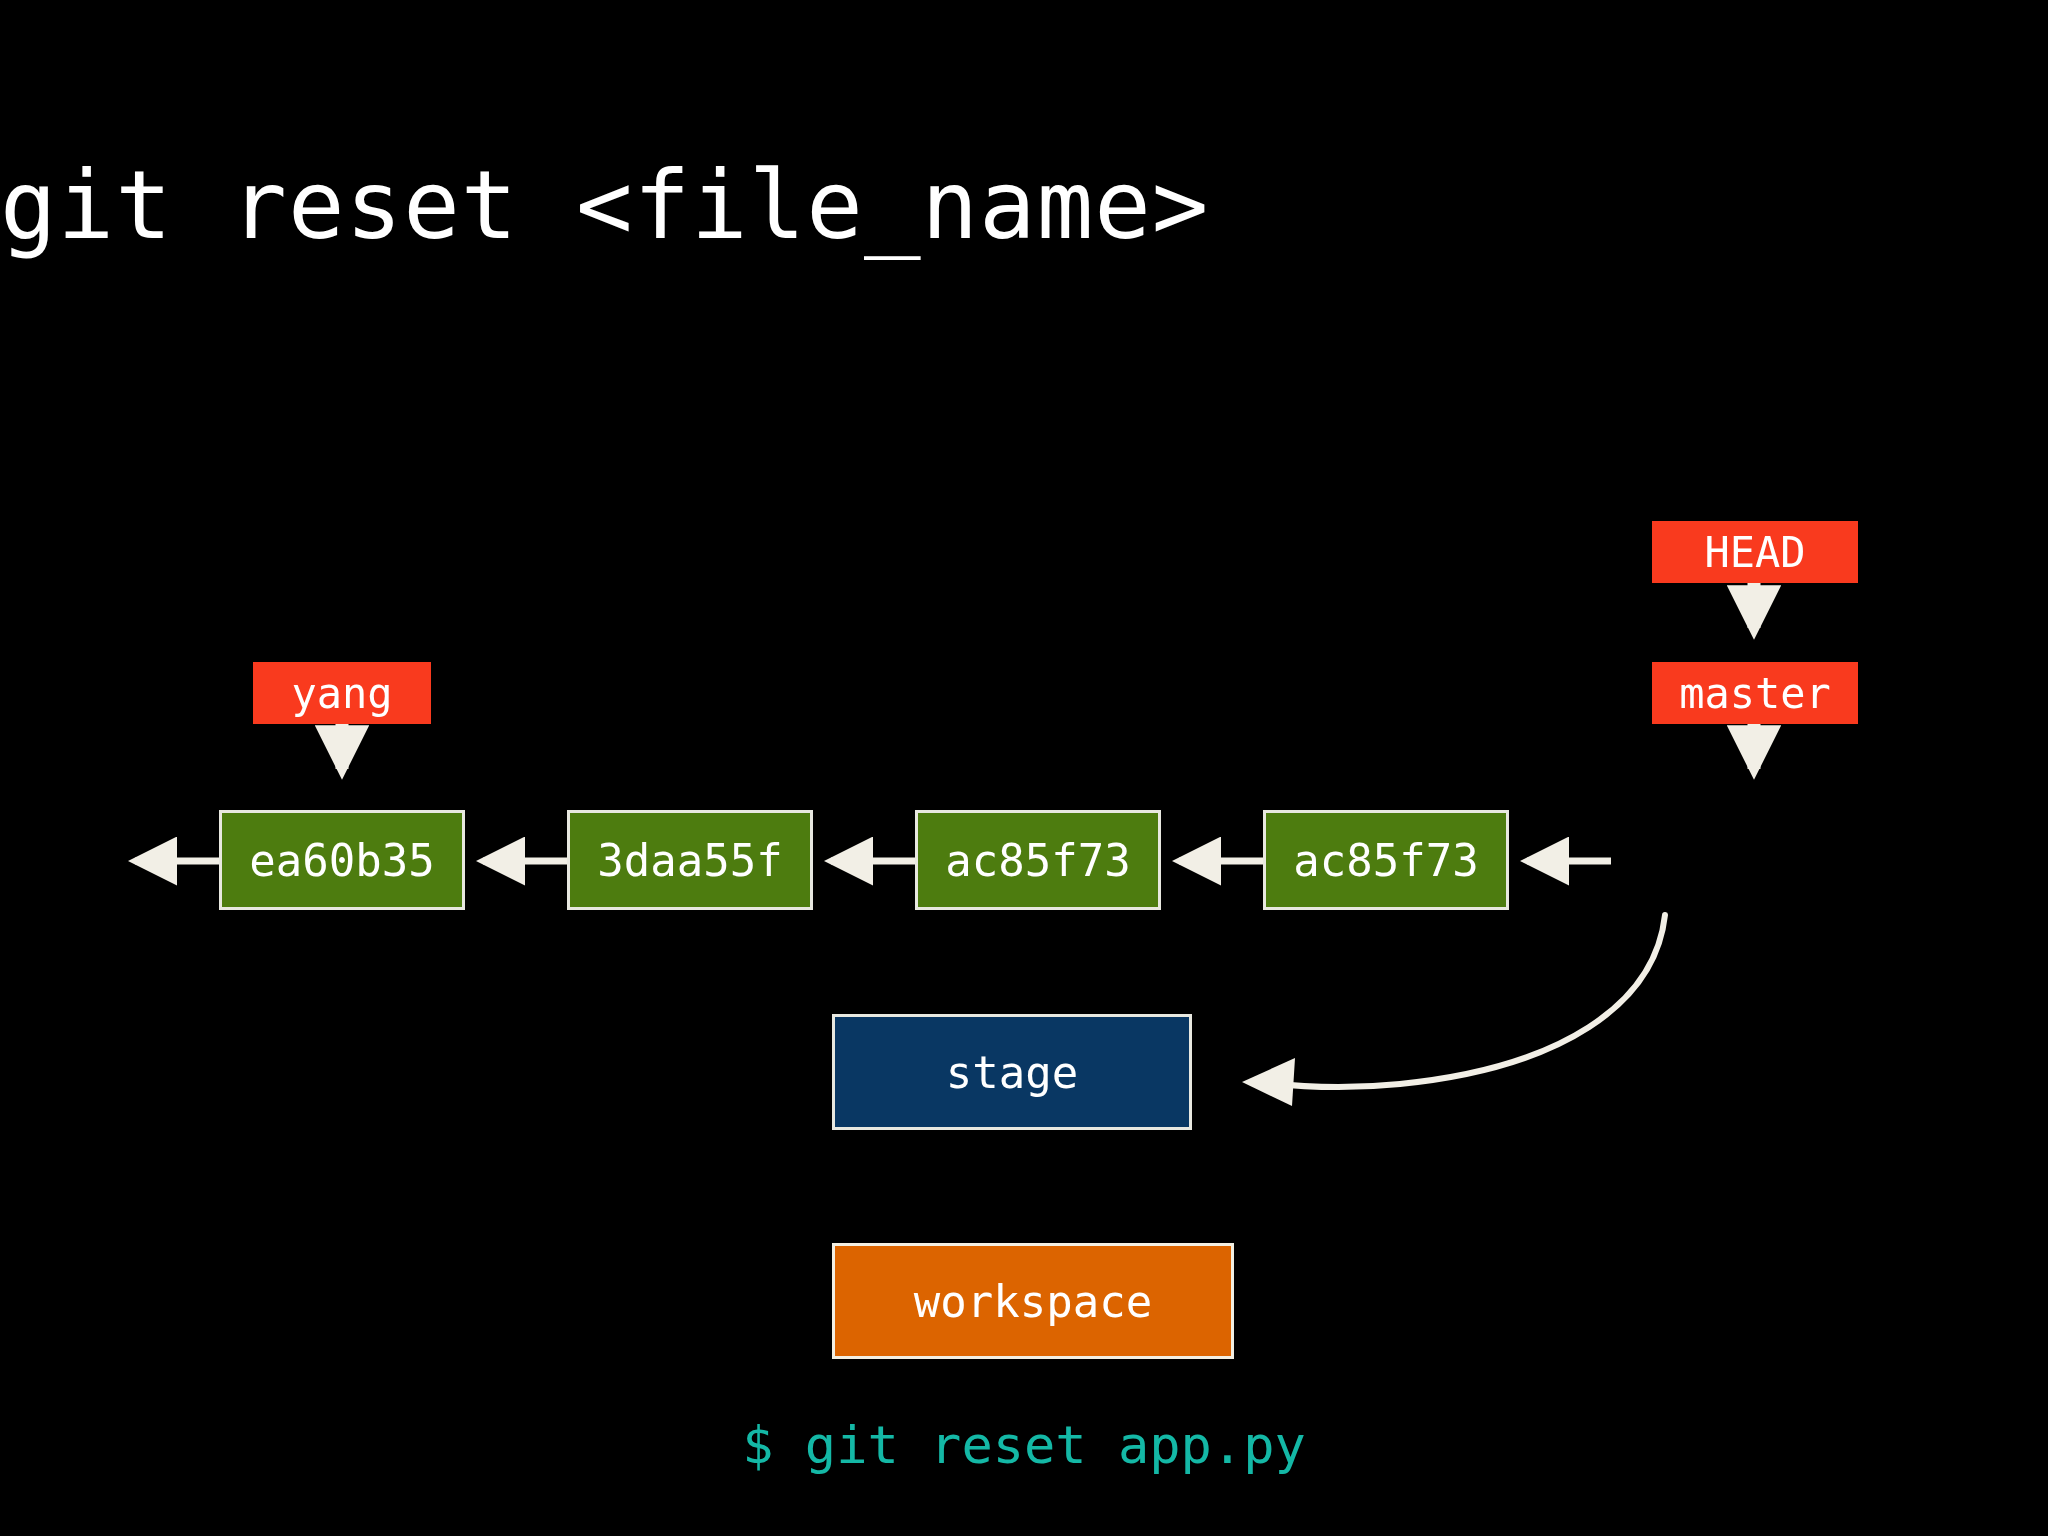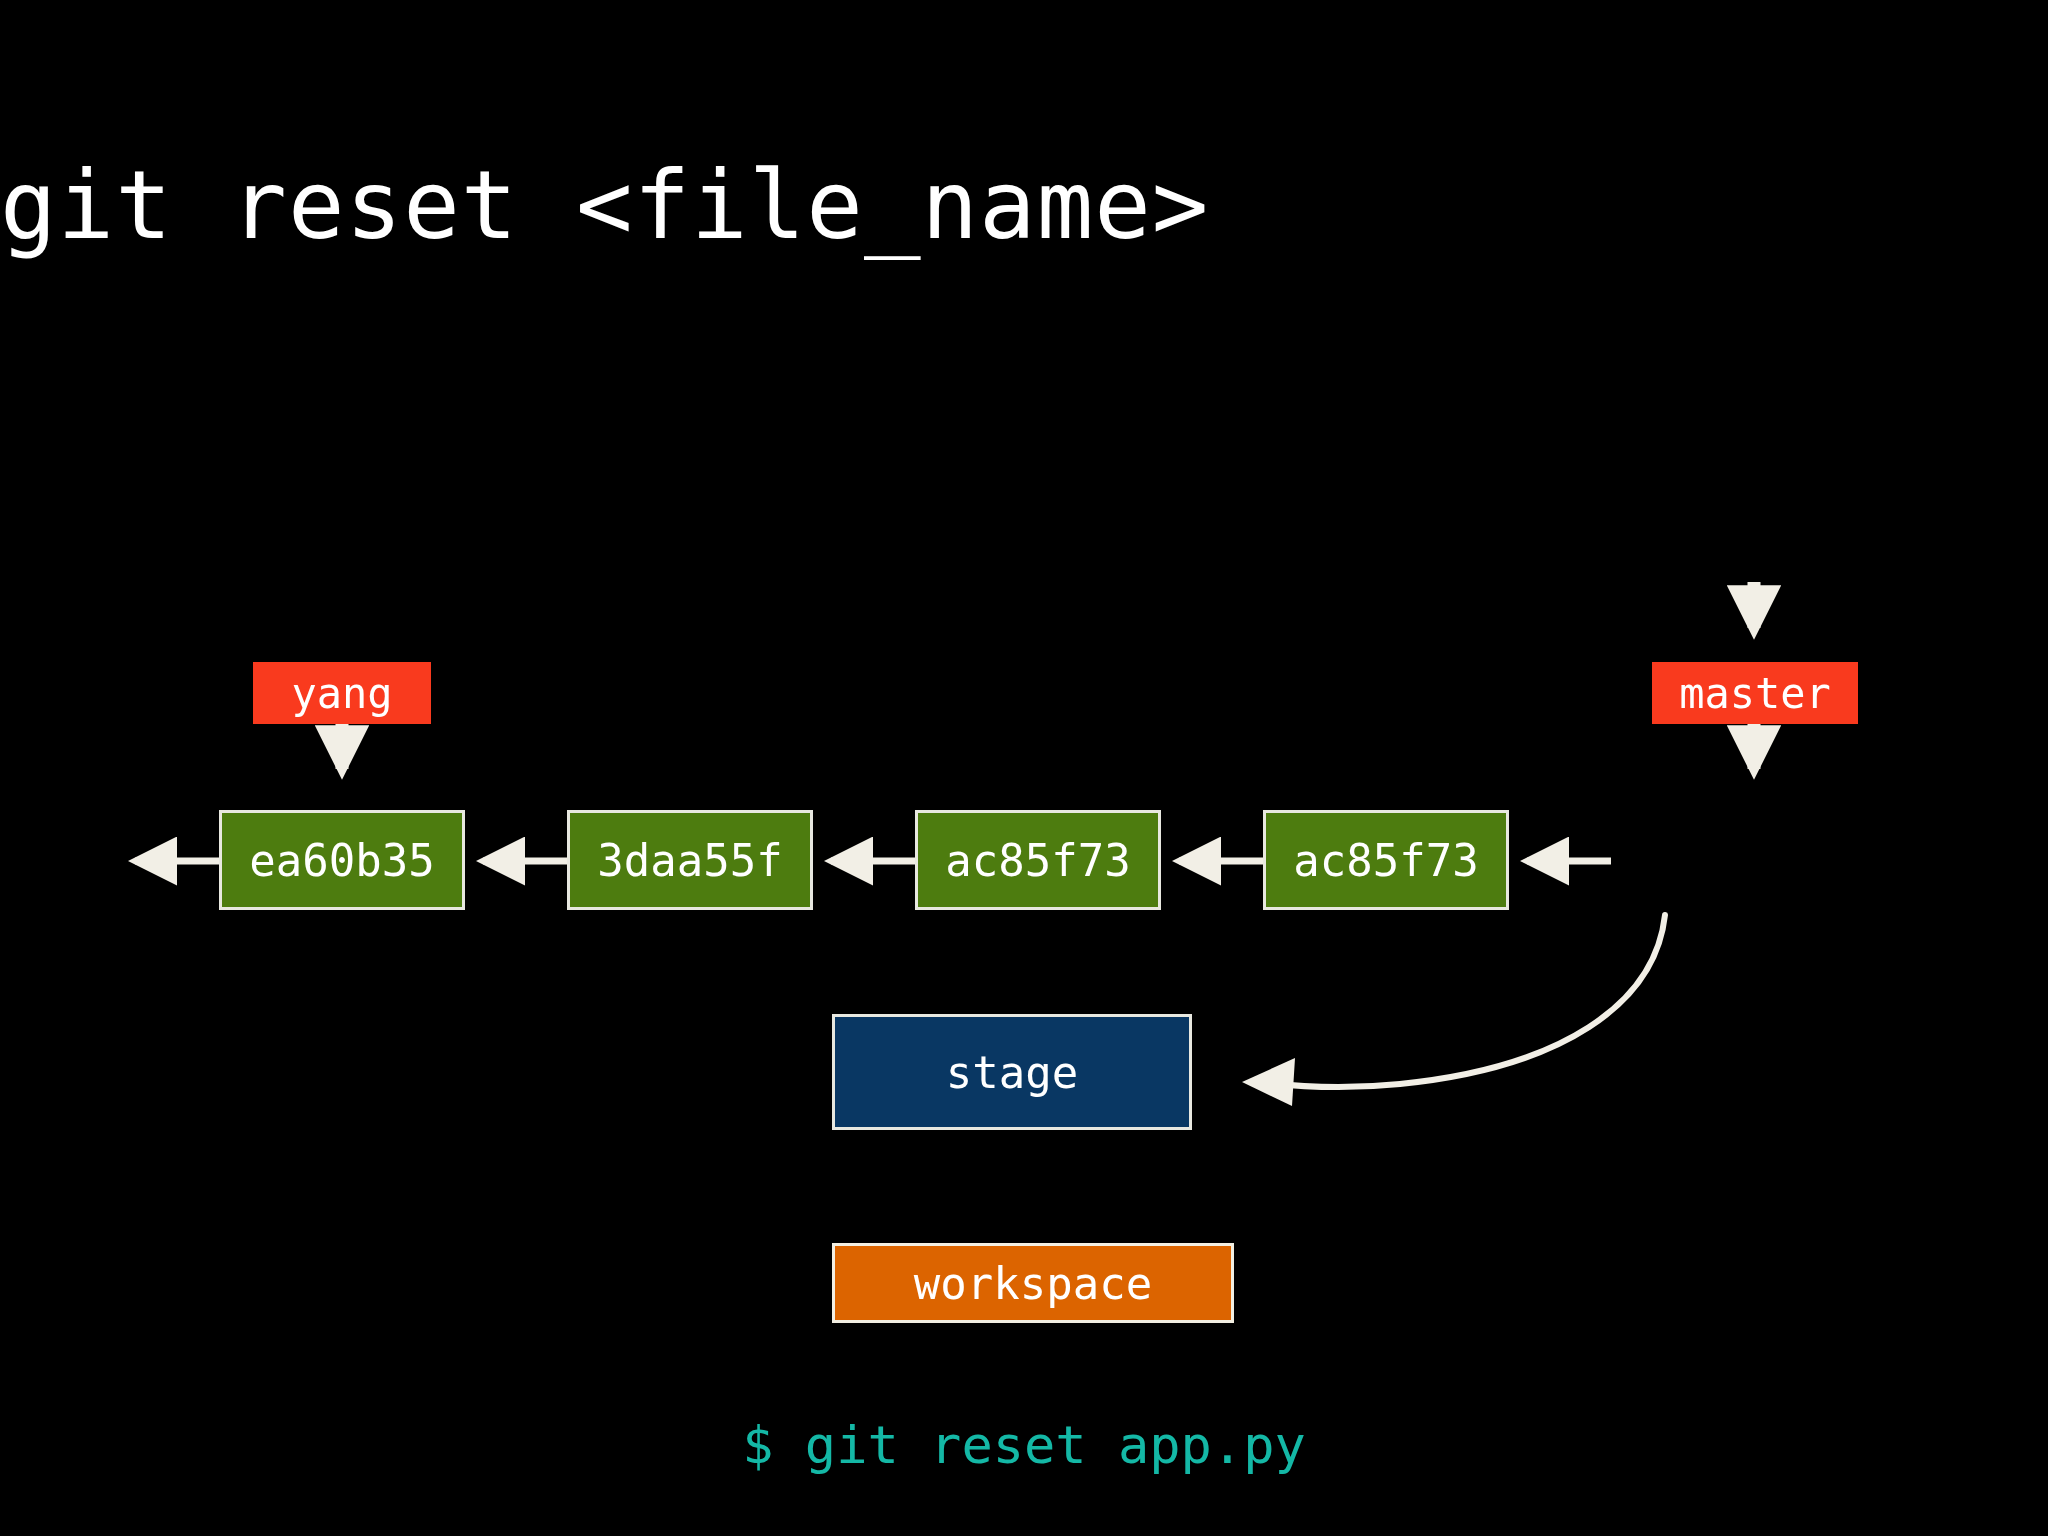--- a/index.html
+++ b/index.html
@@ -68,21 +68,21 @@
     height: 116px;
     background: #093763;
     border: 3px solid #e8e8e0;
     font-size: 44px;
   }
 
   #workspace-box {
     left: 832px;
     top: 1243px;
     width: 402px;
-    height: 80px;
+    height: 116px;
     background: #dc6400;
     border: 3px solid #f3efe2;
     font-size: 44px;
   }
 
   #cmd {
     position: absolute;
     left: 0;
     top: 1415px;
     width: 2048px;
@@ -151,20 +151,23 @@
     <span>ac85f73</span>
   </div>
   <div class="node commit" style="left:1263px;">
     <span>ac85f73</span>
   </div>
 
   <div class="node ref" style="left:253px; top:662px; width:178px;">
     <span>yang</span>
   </div>
 
+  <div class="node ref" style="left:1652px; top:521px; width:206px;">
+    <span>HEAD</span>
+  </div>
 
   <div class="node ref" style="left:1652px; top:662px; width:206px;">
     <span>master</span>
   </div>
 
   <div class="node" id="stage-box">
     <span>stage</span>
   </div>
 
   <div class="node" id="workspace-box">

